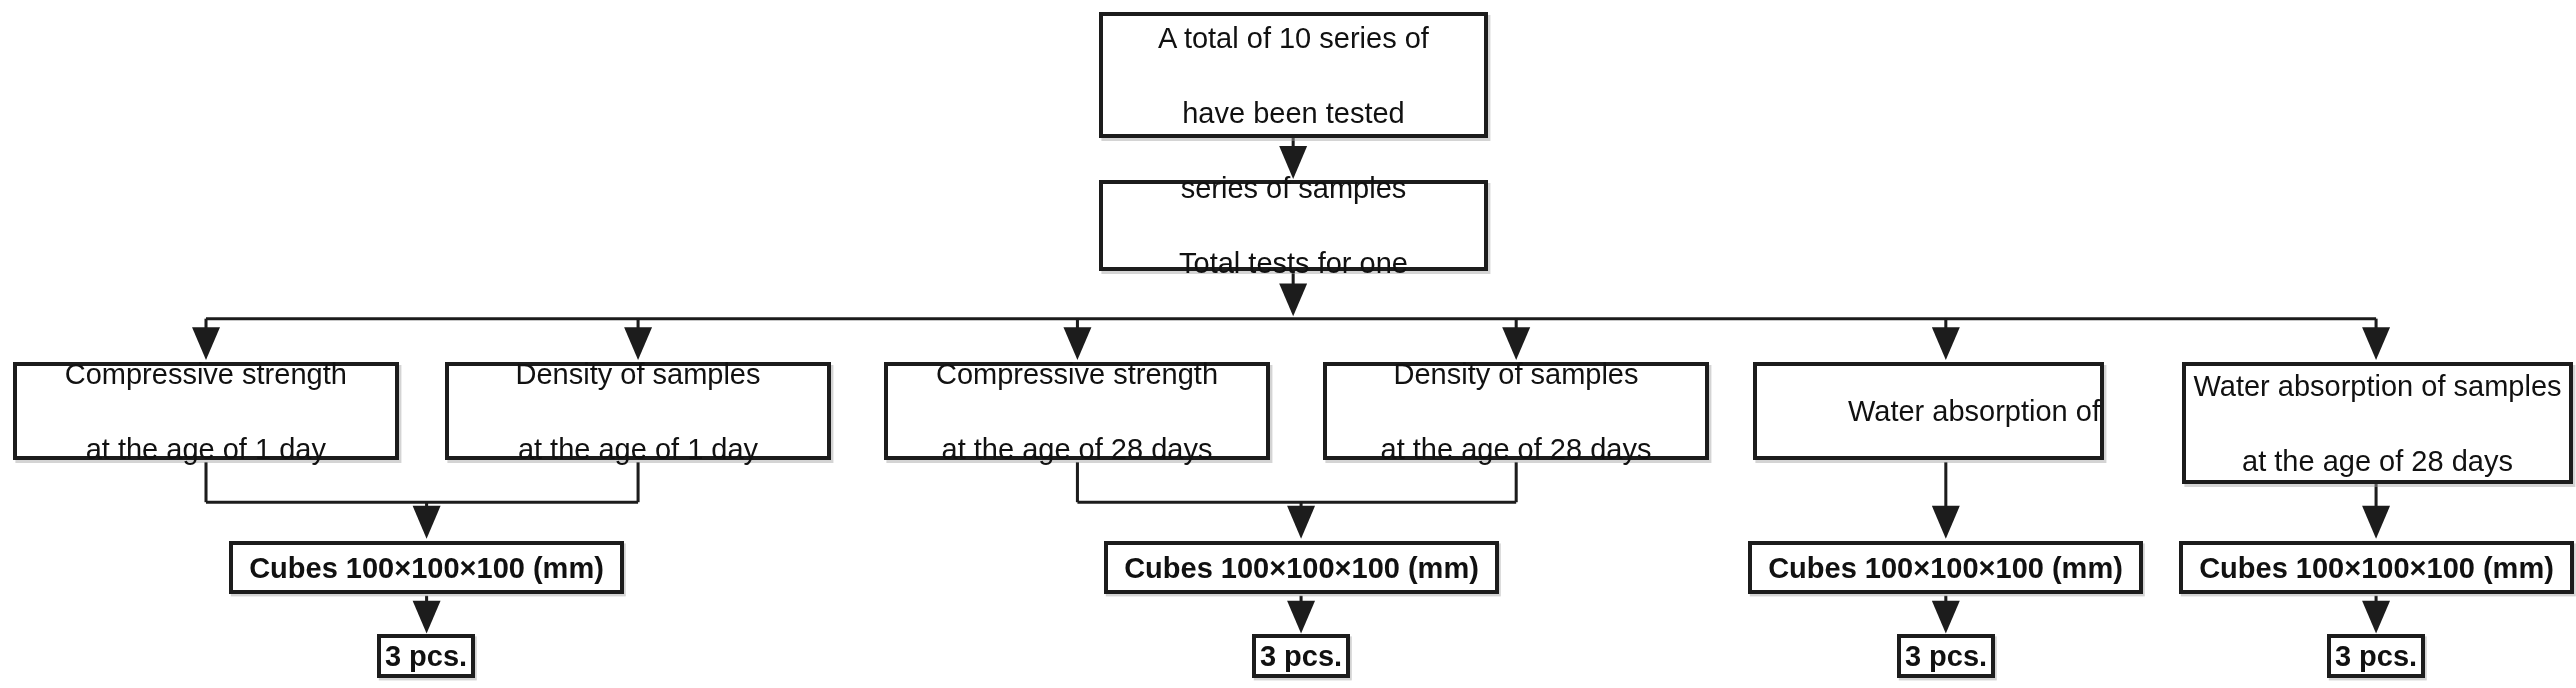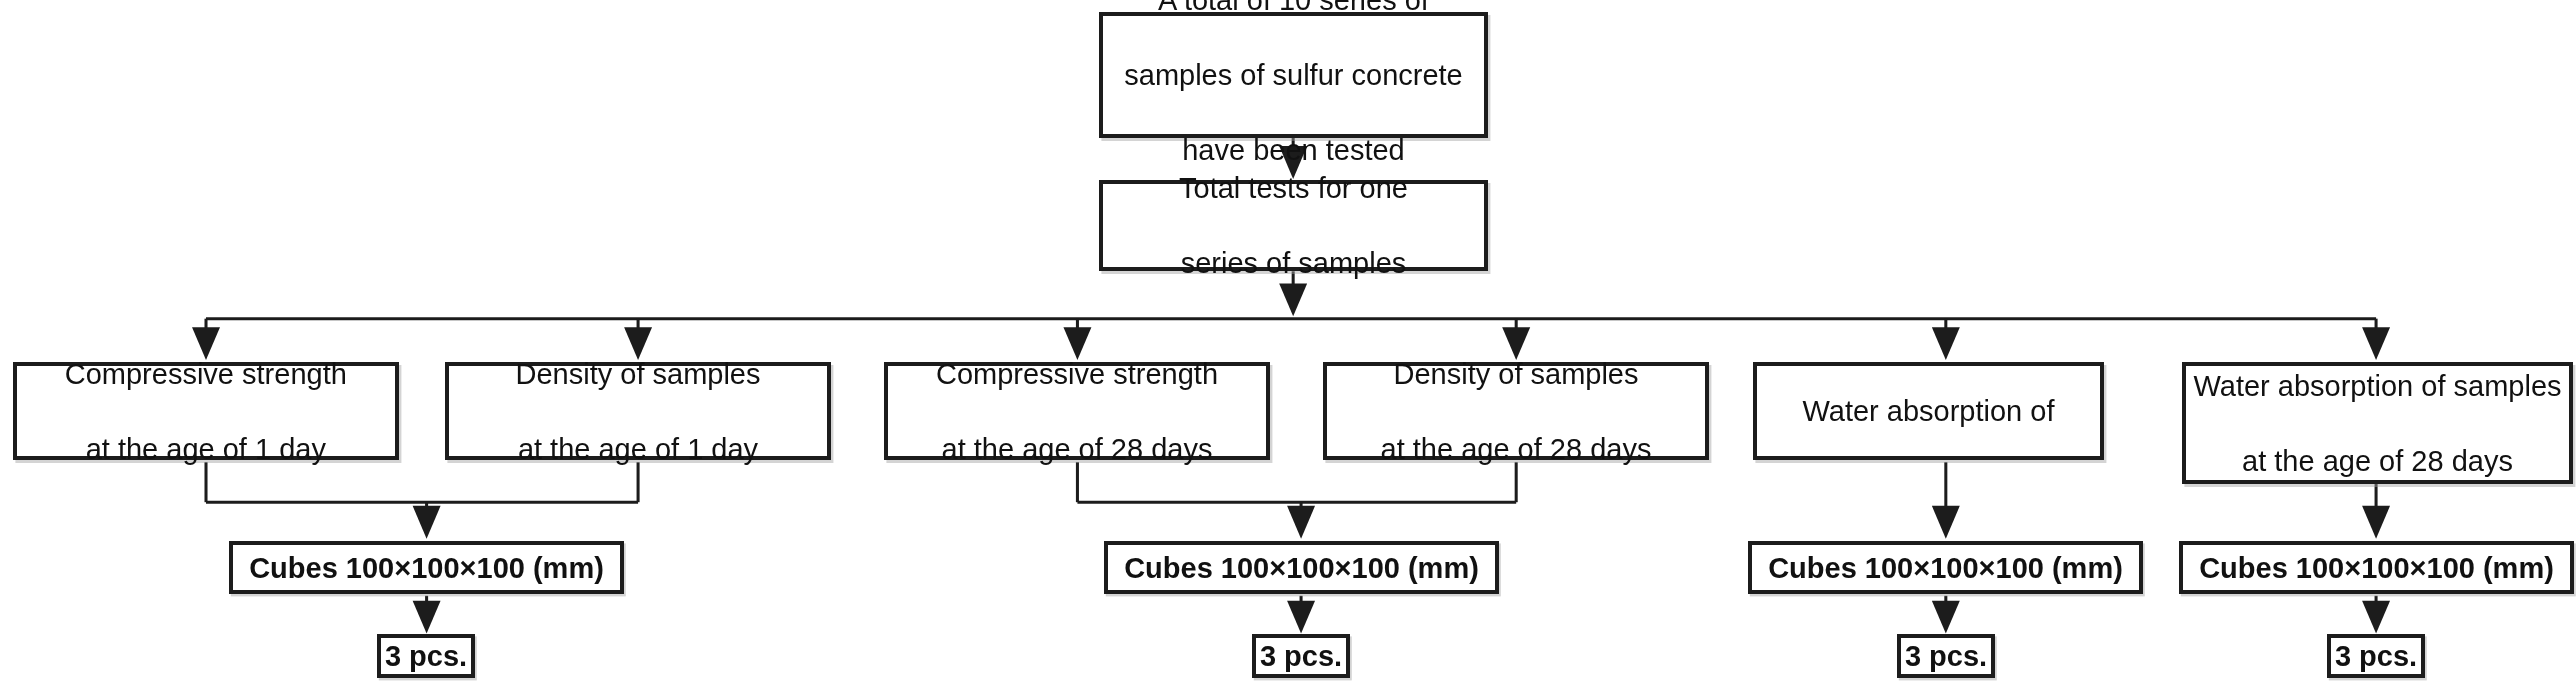--- a/index.html
+++ b/index.html
@@ -40,21 +40,21 @@
   }
   .box .ln { display: block; white-space: nowrap; }
   
   .b-root  { left: 1099px; top: 12px;  width: 389px; height: 126px; }
   .b-total { left: 1099px; top: 180px; width: 389px; height: 91px; }
   
   .b-t0 { left: 12.8px;   top: 362px; width: 386px; height: 98px; }
   .b-t1 { left: 445px;  top: 362px; width: 386px; height: 98px; }
   .b-t2 { left: 884px; top: 362px; width: 386px; height: 98px; }
   .b-t3 { left: 1323px; top: 362px; width: 386px; height: 98px; }
-  .b-t4 { left: 1753px; top: 362px; width: 351px; height: 98px; }
+  .b-t4 { left: 1753px; top: 362px; width: 351px; height: 98px; align-items: flex-end; }
   .b-t5 { left: 2182px; top: 362px; width: 391px; height: 122px; }
   
   .b-c0 { left: 229px;  top: 541px; width: 395px; height: 53px; }
   .b-c1 { left: 1104px; top: 541px; width: 395px; height: 53px; }
   .b-c2 { left: 1748px; top: 541px; width: 395px; height: 53px; }
   .b-c3 { left: 2179px; top: 541px; width: 395px; height: 53px; }
   
   .b-p0 { left: 377px;  top: 634px; width: 98px; height: 44px; }
   .b-p1 { left: 1252px; top: 634px; width: 98px; height: 44px; }
   .b-p2 { left: 1897px; top: 634px; width: 98px; height: 44px; }
@@ -115,26 +115,25 @@
       <polygon points="3887,832 3933,832 3910,886"></polygon>
       <polygon points="679,988 725,988 702,1042"></polygon>
       <polygon points="2118,988 2164,988 2141,1042"></polygon>
       <polygon points="3179,988 3225,988 3202,1042"></polygon>
       <polygon points="3887,988 3933,988 3910,1042"></polygon>
     </g>
   </svg>
 
   <div class="box b-root">
     <span class="ln">A total of 10 series of</span>
-    <span class="ln">samples of sulfur concrete</span>
     <span class="ln">have been tested</span>
   </div>
   <div class="box b-total">
+    <span class="ln">series of samples</span>
     <span class="ln">Total tests for one</span>
-    <span class="ln">series of samples</span>
   </div>
 
   <div class="box b-t0">
     <span class="ln">Compressive strength</span>
     <span class="ln">at the age of 1 day</span>
   </div>
   <div class="box b-t1">
     <span class="ln">Density of samples</span>
     <span class="ln">at the age of 1 day</span>
   </div>

